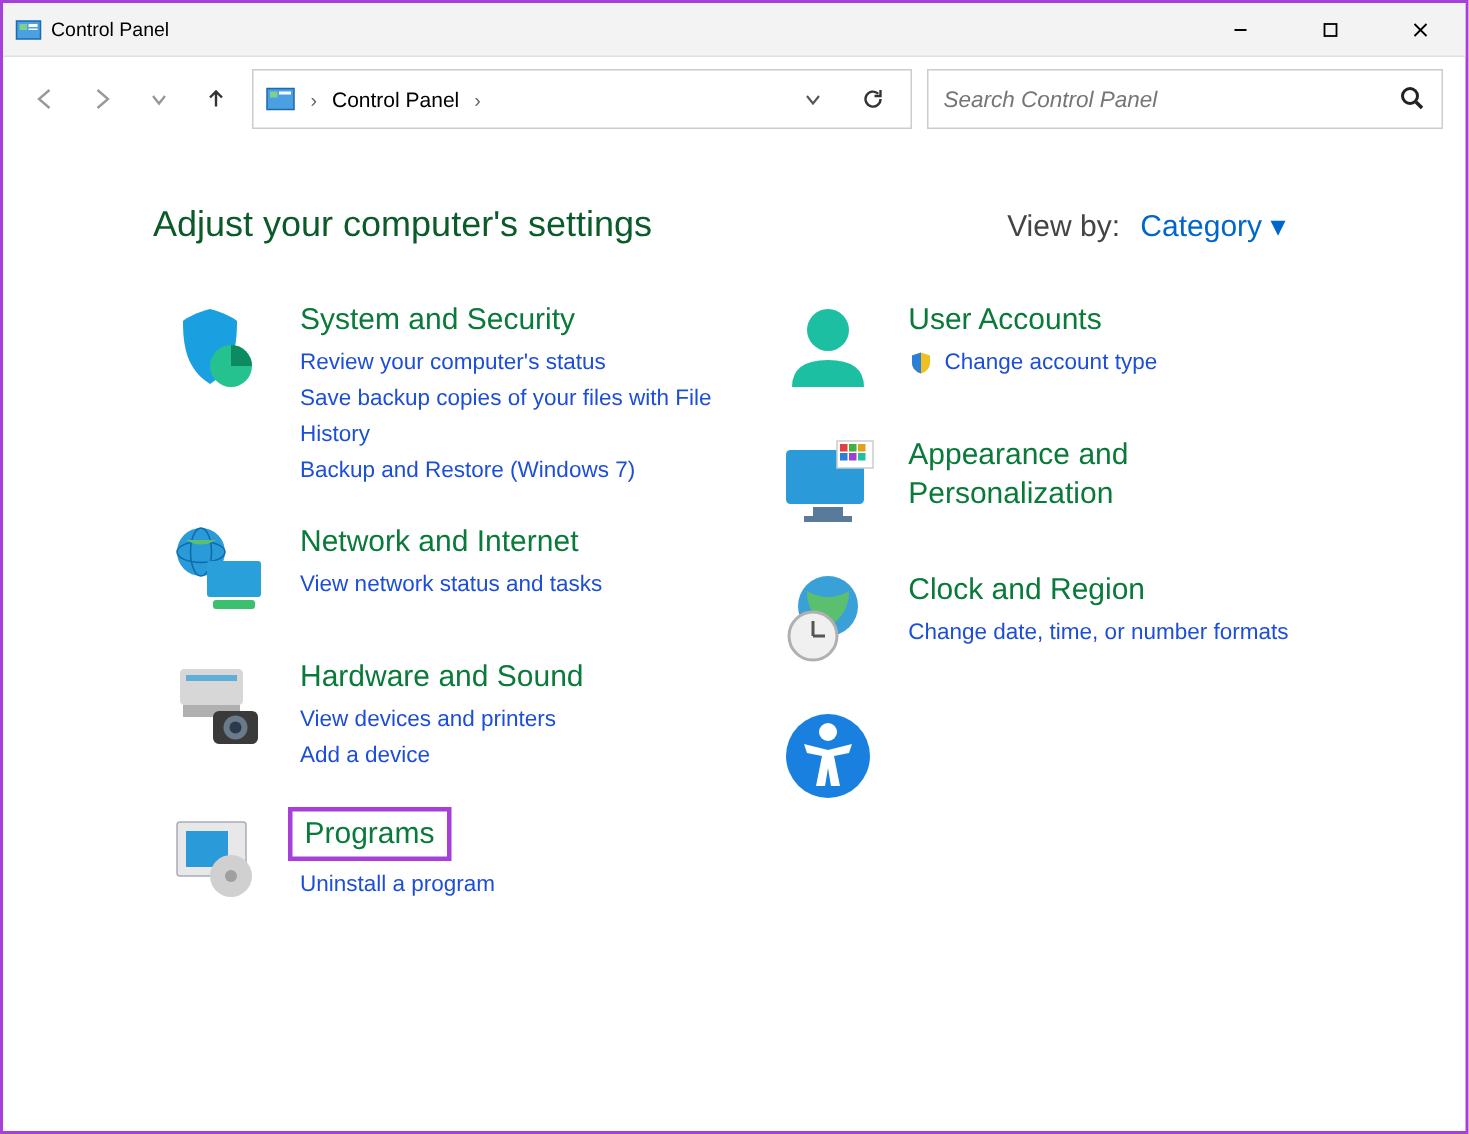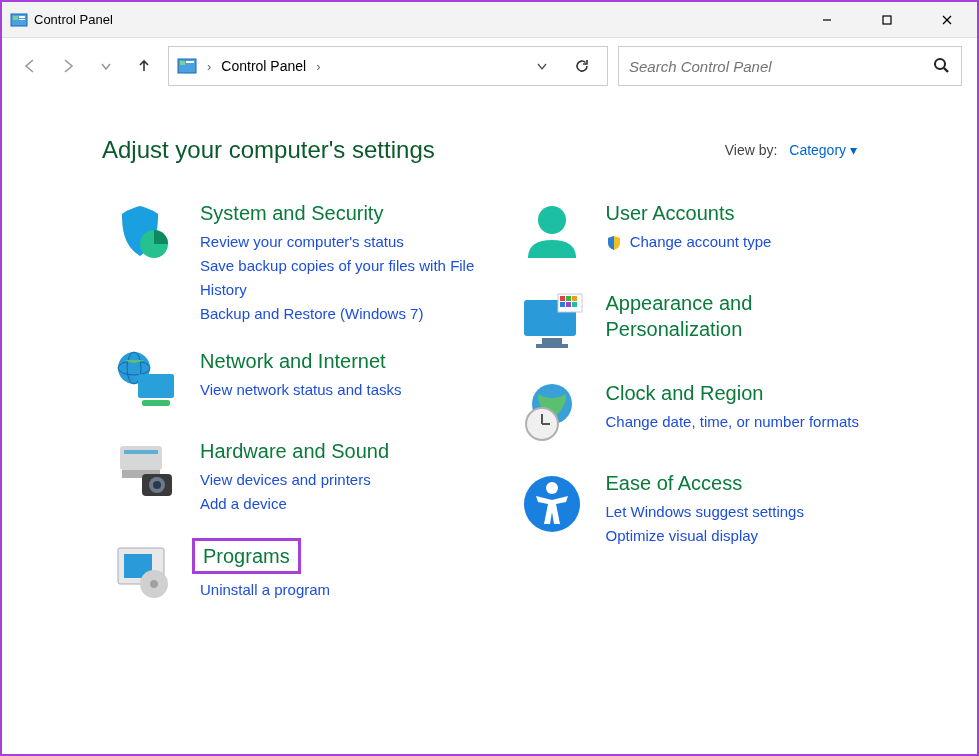--- a/index.html
+++ b/index.html
@@ -20,21 +20,21 @@
     .address-text { font-size: 14px; color: #000; }
     .address-spacer { flex: 1; }
     .address-dropdown { color: #555; padding: 0 10px; cursor: pointer; }
     .address-refresh { color: #333; padding: 0 8px; cursor: pointer; }
     .search-box { width: 344px; height: 40px; border: 1px solid #ccc; display: flex; align-items: center; padding: 0 10px; }
     .search-input { flex: 1; border: none; outline: none; font-size: 15px; color: #777; font-style: italic; }
     .search-icon { color: #333; cursor: pointer; }
     
     .main-header { display: flex; align-items: center; justify-content: space-between; padding: 42px 120px 18px 100px; text-align: right; }
     .main-title { font-size: 24px; color: #0a5a2a; font-weight: 400; }
-    .view-by { font-size: 14px; color: #444; }
+    .view-by { font-size: 20px; color: #444; }
     .view-by-link { color: #0066cc; margin-left: 8px; cursor: pointer; }
     
     .content { display: flex; padding: 18px 84px 0 110px; gap: 30px; }
     .column { flex: 1; }
     .category { display: flex; gap: 20px; margin-bottom: 22px; align-items: flex-start; }
     .category-icon { width: 68px; height: 68px; flex-shrink: 0; display: flex; align-items: flex-start; justify-content: center; }
     .category-body { flex: 1; }
     .category-title { font-size: 20px; color: #0a7a3a; font-weight: 400; line-height: 1.3; margin-bottom: 4px; cursor: pointer; }
     .category-title.highlighted { border: 3px solid #a740d9; padding: 2px 8px; display: inline-block; margin-left: -8px; }
     .category-link { font-size: 15px; color: #1d4ed8; line-height: 1.6; cursor: pointer; display: block; }
@@ -269,21 +269,16 @@
     </div>
 
     <div class="category">
       <div class="category-icon">
         <svg width="68" height="68" viewBox="0 0 68 68">
             <circle cx="34" cy="34" r="28" fill="#1a80e0"></circle>
             <circle cx="34" cy="18" r="6" fill="#fff"></circle>
             <path d="M18 26 L34 30 L50 26 L48 32 L38 34 L42 54 L36 54 L34 42 L32 54 L26 54 L30 34 L20 32 Z" fill="#fff"></path>
           </svg>
       </div>
-      <div class="category-body">
-        <div class="category-title">Ease of Access</div>
-        <span class="category-link">Let Windows suggest settings</span>
-        <span class="category-link">Optimize visual display</span>
-      </div>
     </div>
 
   </div>
 </div>
 
 </body></html>

